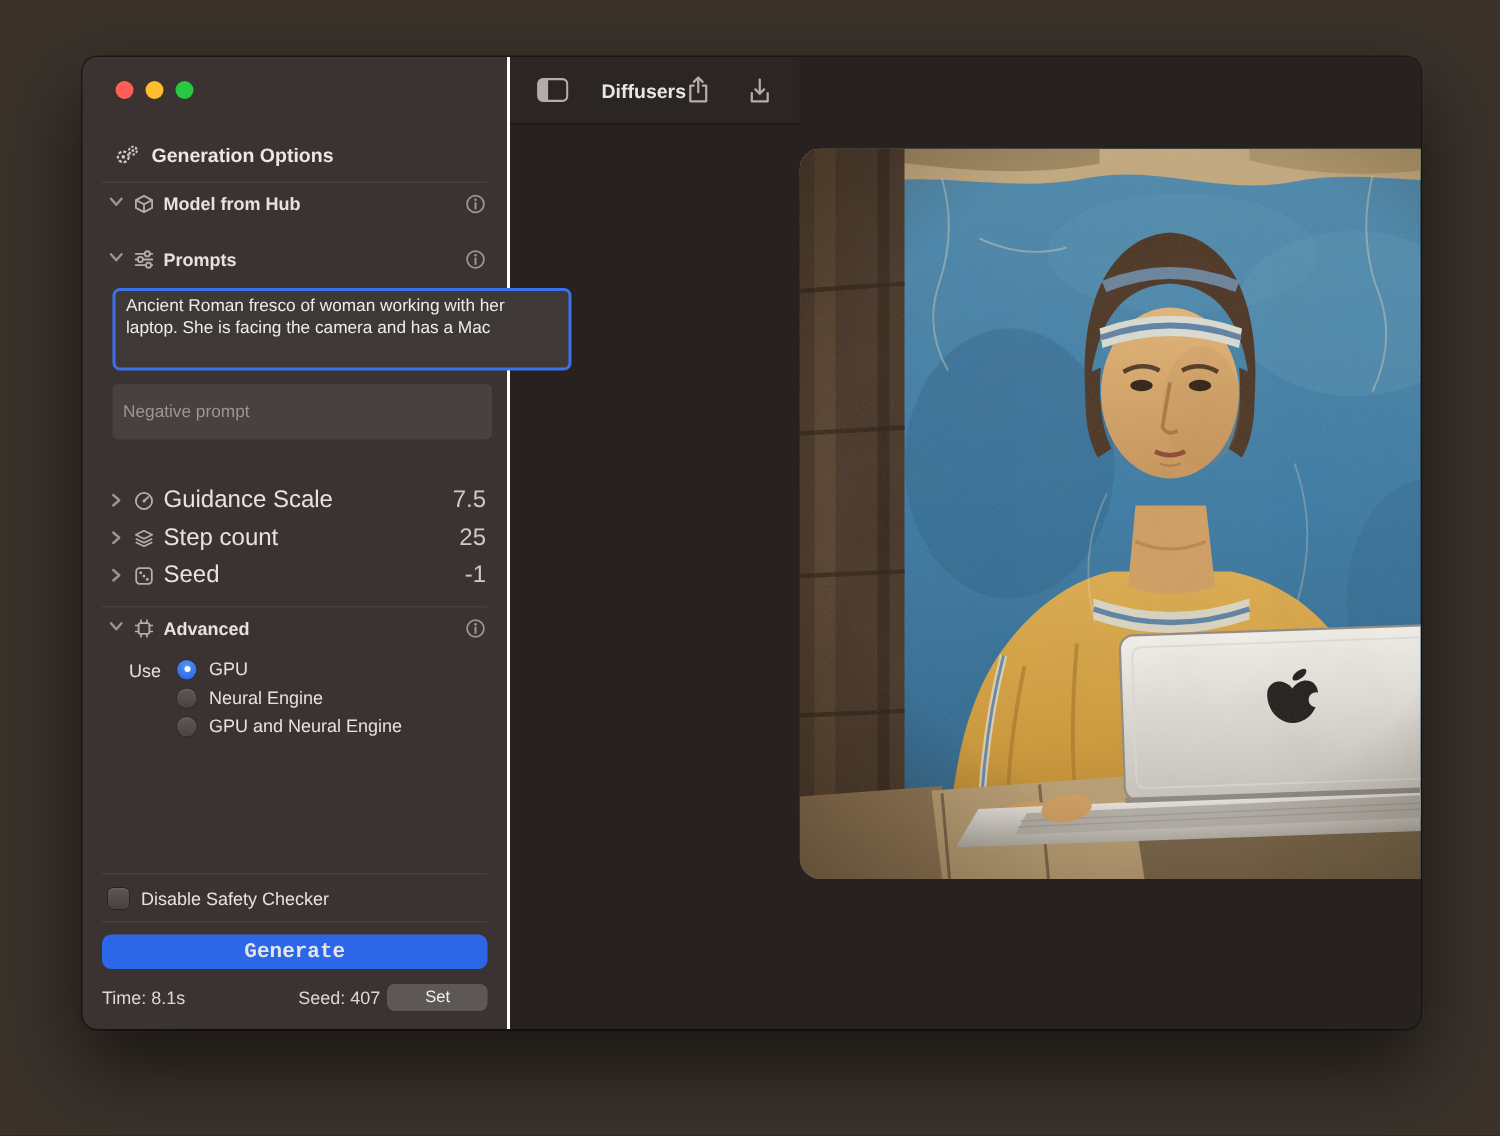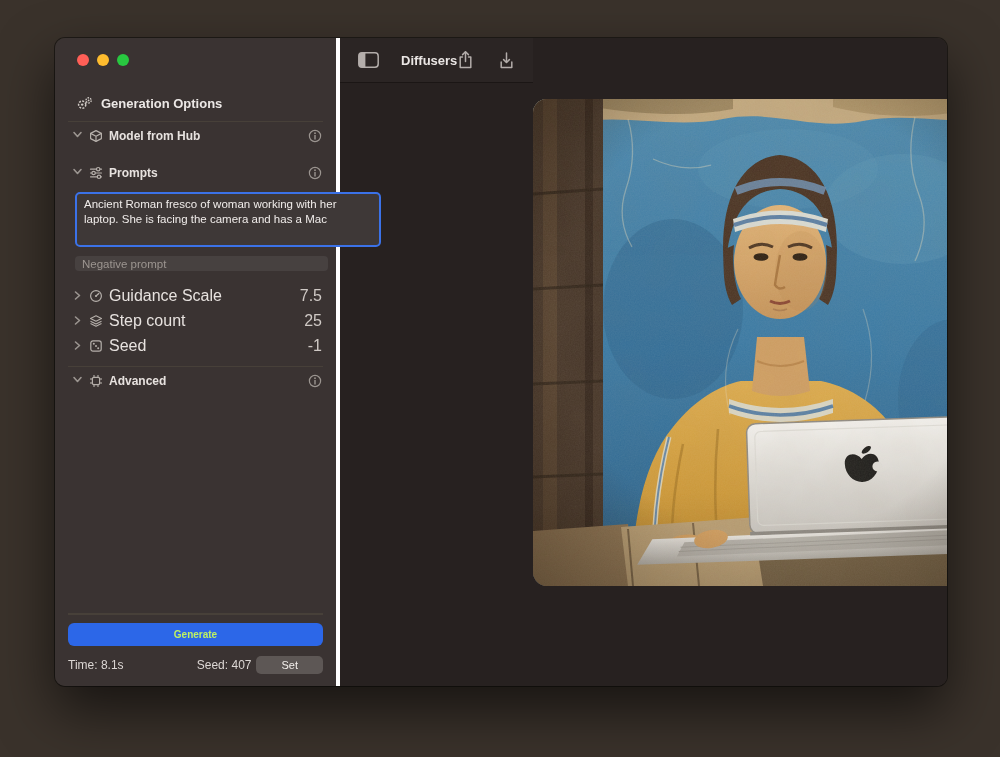--- a/index.html
+++ b/index.html
@@ -9,21 +9,21 @@
     font-family:"Liberation Sans", sans-serif;
   }
   .window{
     position:absolute;left:55px;top:38px;width:892px;height:648px;
     border-radius:10px;overflow:hidden;display:flex;
     box-shadow:0 24px 55px rgba(0,0,0,.6), 0 0 0 1px rgba(0,0,0,.45);
   }
   
   .sidebar{
     width:285px;flex:0 0 285px;background:#3a3332;display:flex;flex-direction:column;
-    border-right:4px solid #ffffff;box-sizing:border-box;position:relative;
+    border-right:2px solid #ffffff;box-sizing:border-box;position:relative;
   }
   .traffic{display:flex;gap:8px;padding:16px 0 0 22px;}
   .tl{width:12px;height:12px;border-radius:50%;}
   .tl.red{background:#ff5f57}.tl.yel{background:#febc2e}.tl.grn{background:#28c840}
   .sb-header{display:flex;align-items:center;gap:8px;margin:30px 14px 0 21px;
     color:#ece8e6;font-size:13px;font-weight:bold;}
   .sep{height:1px;background:#474039;margin:10px 13px 0 13px;flex:0 0 1px;}
   .srow{display:flex;align-items:flex-start;gap:6px;margin:7px 14px 0 17px;height:18px;
     color:#e7e2df;font-size:12px;font-weight:bold;}
   .srow .sp{flex:1;}
@@ -36,21 +36,21 @@
   .mdot{width:9px;height:9px;border-radius:50%;background:#3b77f2;flex:0 0 9px;}
   .mtext{font-size:11px;color:#f2eeec;flex:1;white-space:nowrap;overflow:hidden;}
   .stepper{width:17px;align-self:stretch;background:#3572f5;border-radius:4px;
     margin:1px 1px 1px 0;display:flex;align-items:center;justify-content:center;flex:0 0 17px;}
   .prompt-box{
     margin:8px 12px 0 20px;width:306px;height:55px;box-sizing:border-box;
     background:#3e3837;border:2px solid #3b72e8;border-radius:5px;
     padding:3px 7px;font-size:11.5px;line-height:1.34;color:#f0ecea;overflow:hidden;
   }
   .neg{
-    margin:9px 12px 0 20px;width:253px;height:15px;box-sizing:border-box;
+    margin:9px 12px 16px 20px;width:253px;height:37px;box-sizing:border-box;
     background:#474140;border:none;border-radius:4px;padding:0 7px;
     font-size:11.5px;color:#efeae7;font-family:inherit;outline:none;
   }
   .neg::placeholder{color:#9c9590;}
   .prow{display:flex;align-items:center;gap:6px;margin:0 14px 0 17px;height:25px;
     color:#e7e2df;font-size:16px;}
   .prow.first{margin-top:12px;}
   .prow .val{margin-left:auto;color:#cfc9c5;}
   .use-row{margin:9px 14px 0 31px;display:flex;gap:11px;font-size:12px;color:#e7e2df;}
   .use-label{padding-top:1px;}
@@ -64,21 +64,21 @@
   .rb.off{background:linear-gradient(#5d5755,#494342);
     box-shadow:inset 0 1px 1px rgba(255,255,255,.08), 0 0 0 .5px rgba(0,0,0,.35);}
   .flex-sp{flex:1 1 auto;}
   .safety{display:flex;align-items:center;gap:8px;margin:9px 14px 8px 17px;
     font-size:12px;color:#e7e2df;}
   .cb{width:14px;height:14px;border-radius:3.5px;flex:0 0 14px;
     background:linear-gradient(#5b5553,#474140);
     box-shadow:inset 0 1px 1px rgba(255,255,255,.07), 0 0 0 .5px rgba(0,0,0,.4);}
   .generate{
     margin:8px 13px 0 13px;height:23px;background:#2c67e8;border:none;border-radius:6px;
-    color:#bef264;font-weight:bold;font-size:10px;font-family:Liberation Sans, sans-serif;cursor:pointer;
+    color:#e5e5e5;font-weight:bold;font-size:14px;font-family:Liberation Mono, monospace;cursor:pointer;
   }
   .statusbar{display:flex;align-items:center;margin:10px 13px 12px 13px;
     font-size:12px;color:#dcd7d4;}
   .statusbar .rt{margin-left:auto;display:flex;align-items:center;gap:5px;}
   .setbtn{background:#5d5755;border:none;border-radius:5px;color:#f3efec;
     font-size:11px;padding:3px 25px;font-family:inherit;}
   
   .main{flex:1;display:flex;flex-direction:row;background:#272120;min-width:0;}
   .titlebar{height:44px;flex:0 0 44px;display:flex;align-items:center;
     padding:0 18px;background:#2b2524;border-bottom:1px solid #1b1615;}
@@ -220,25 +220,46 @@
         </svg>
       <span>Advanced</span>
       <span class="sp"></span>
       <svg width="14" height="14" viewBox="0 0 14 14">
           <circle cx="7" cy="7" r="5.6" fill="none" stroke="#9b9590" stroke-width="1.2"></circle>
           <line x1="7" y1="6.4" x2="7" y2="10" stroke="#9b9590" stroke-width="1.4" stroke-linecap="round"></line>
           <circle cx="7" cy="4.2" r="0.9" fill="#9b9590"></circle>
         </svg>
     </div>
 
+    <div class="use-row">
+      <span class="use-label">Use</span>
+      <div class="radios">
+        <div class="radio-row">
+          <span class="rb on"></span>
+          <span>GPU</span>
+        </div>
+        <div class="radio-row">
+          <span class="rb off"></span>
+          <span>Neural Engine</span>
+        </div>
+        <div class="radio-row">
+          <span class="rb off"></span>
+          <span>GPU and Neural Engine</span>
+        </div>
+      </div>
+    </div>
 
     <div class="flex-sp"></div>
 
     <div class="sep"></div>
 
+    <div class="safety">
+      <span class="cb"></span>
+      <span>Disable Safety Checker</span>
+    </div>
 
     <div class="sep" style="margin-top:0;"></div>
 
     <button class="generate">Generate</button>
 
     <div class="statusbar">
       <span>Time: 8.1s</span>
       <span class="rt">
         <span>Seed: 407</span>
         <button class="setbtn">Set</button>

